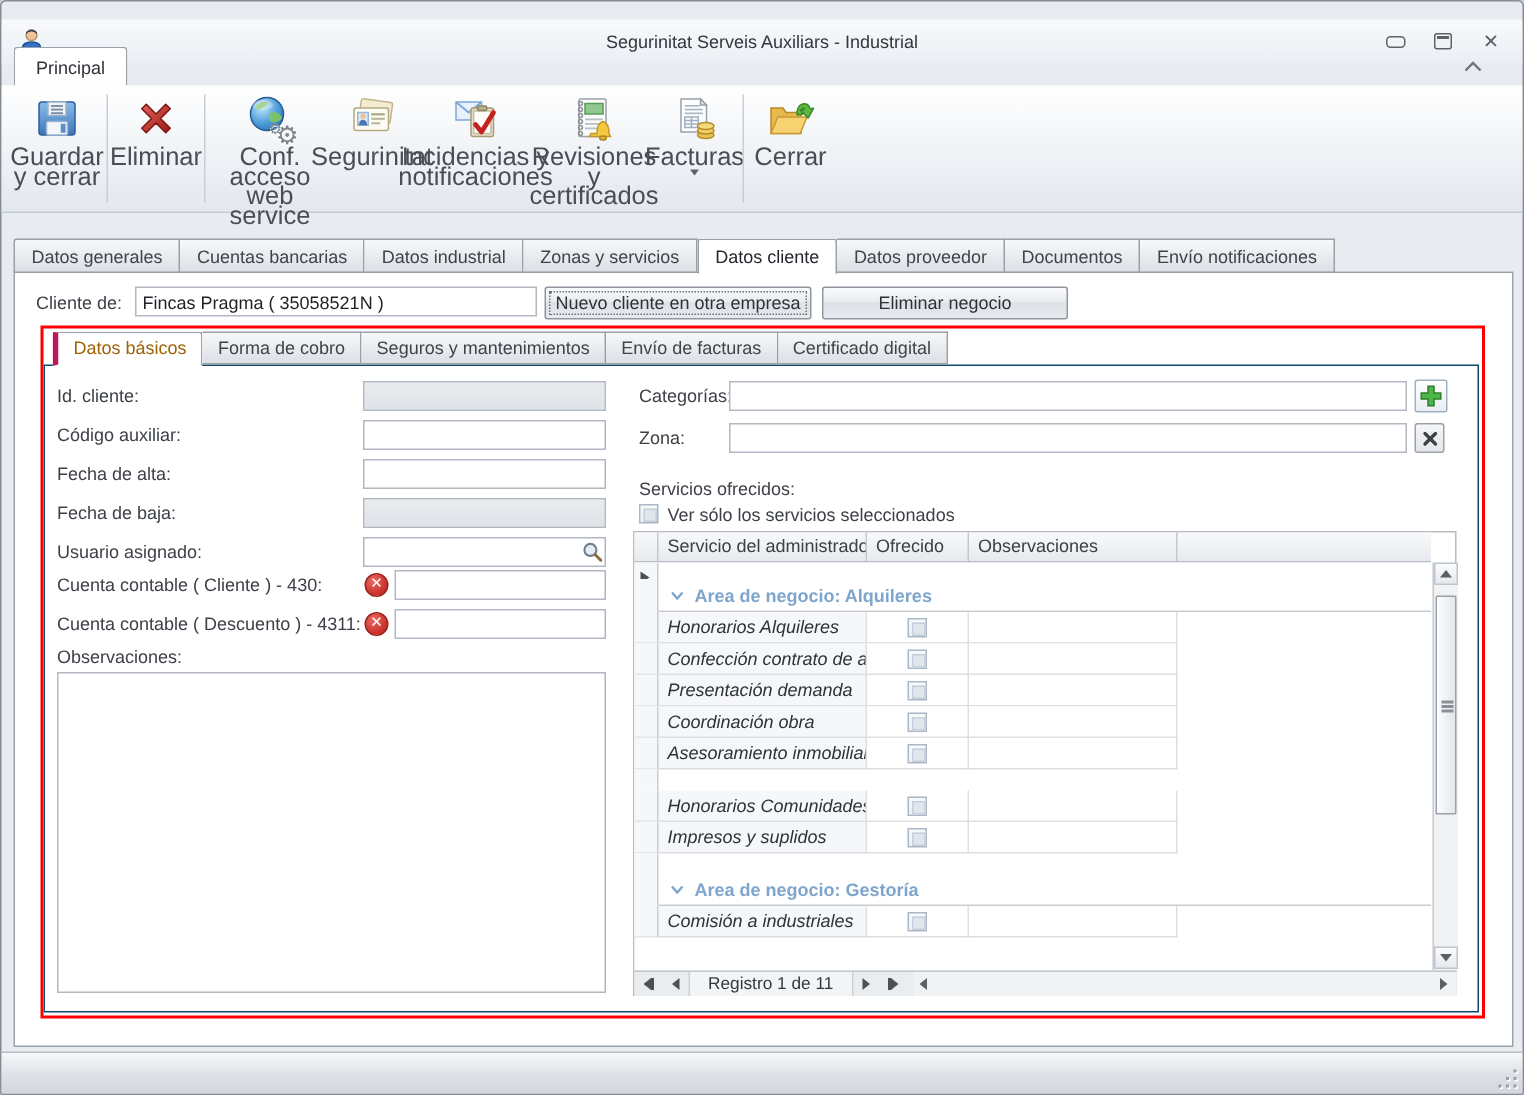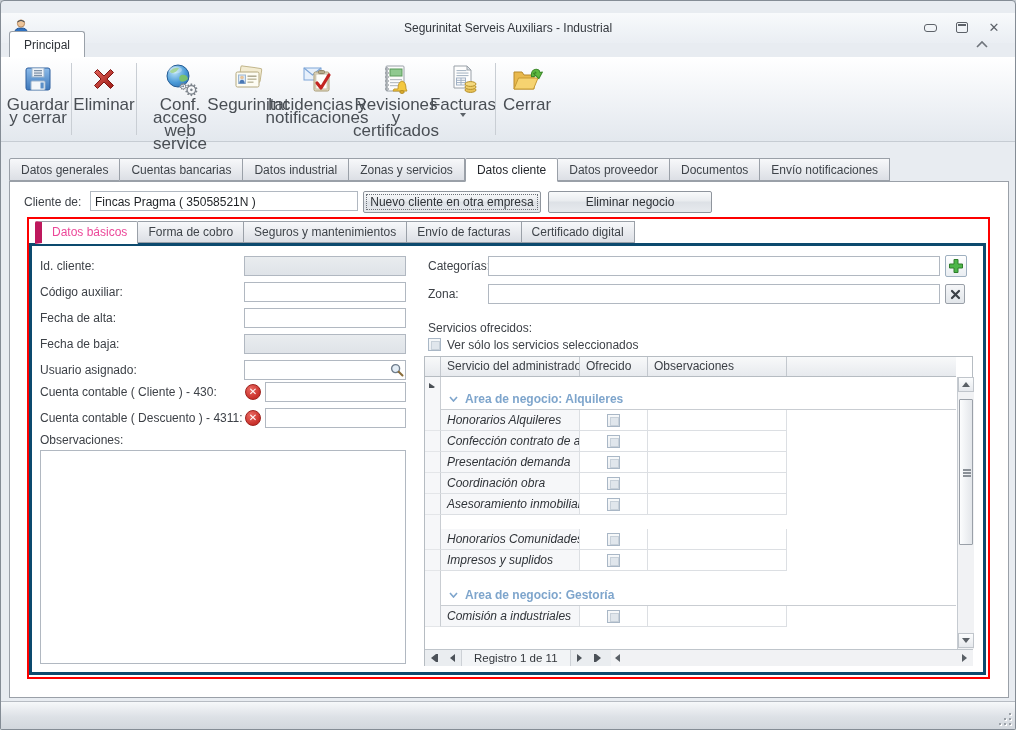--- a/index.html
+++ b/index.html
@@ -26,21 +26,21 @@
   .ribbonbody{ position:absolute; left:0; top:56px; width:100%; height:85px;
     background:linear-gradient(#ffffff,#eef1f5 60%,#e3e8ee); border-bottom:1px solid #c6ccd3; }
   .rb-row{ position:absolute; left:8px; top:3px; display:flex; align-items:stretch; height:78px; }
   .rbtn{ display:flex; flex-direction:column; align-items:center; padding-top:3px; border-radius:3px; cursor:default; }
   .rbtn .ric{ width:32px; height:32px; position:relative; }
   .rbtn .rlb{ margin-top:3px; font-size:17px; line-height:13px; text-align:center; color:#494e54; }
   .rsep{ width:1px; background:#c9ced4; margin:3px 4px; }
   .dd-caret{ width:0; height:0; border-left:3.5px solid transparent; border-right:3.5px solid transparent; border-top:4px solid #5b6168; margin-top:2px; }
   .gear-ov{ position:absolute; color:#7e858d; text-shadow:0 1px 0 #fff; line-height:1; }
   
-  .maintabs{ position:absolute; left:8px; top:157px; display:flex; align-items:flex-start; height:24px; z-index:3; }
+  .maintabs{ position:absolute; left:8px; top:157px; display:flex; align-items:center; height:24px; z-index:3; }
   .mtab{ height:23px; line-height:22px; padding:0 11px; background:linear-gradient(#f7f8fa,#dcdfe5);
     border:1px solid #9aa0a8; border-left:none; color:#3f444a; cursor:default; }
   .mtab:first-child{ border-left:1px solid #9aa0a8; border-radius:2px 0 0 0; }
   .mtab.active{ background:#fff; height:24px; line-height:23px; border-bottom:1px solid #fff; margin-bottom:-1px;
     border-left:1px solid #9aa0a8; color:#24272c; border-radius:2px 2px 0 0; }
   .page{ position:absolute; left:8px; top:180px; width:1000px; height:517px; background:#fff; border:1px solid #9aa0a8; z-index:2; }
   
   .lbl{ position:absolute; color:#3d4147; line-height:20px; white-space:nowrap; }
   .fld{ position:absolute; height:20px; background:#fff; border:1px solid #b1b8c1; line-height:18px; padding:0 4px;
     color:#1e2125; overflow:hidden; white-space:nowrap; }
@@ -48,23 +48,23 @@
   .fld.disabled{ background:linear-gradient(#e9ecef,#dfe3e8); }
   .btn{ position:absolute; height:22px; background:linear-gradient(#f9fafb,#e9ecef 45%,#dde1e6 50%,#e7eaee);
     border:1px solid #8f959d; border-radius:2px; text-align:center; line-height:20px; color:#2e3237; cursor:default; }
   .btn.focused{ outline:1px dotted #6b7077; outline-offset:-4px; }
   
   .redbox{ position:absolute; left:17px; top:35px; width:963px; height:462px; border:2px solid #fd0000; background:#fff; }
   .dtabs{ position:absolute; left:6px; top:1px; display:flex; align-items:flex-end; height:23px; z-index:2; }
   .dtab{ height:22px; line-height:21px; padding:0 10px; background:linear-gradient(#f7f8fa,#dcdfe5);
     border:1px solid #9aa0a8; border-left:none; color:#3f444a; cursor:default; }
   .dtab:first-child{ border-left:1px solid #9aa0a8; }
-  .dtab.active{ background:#fff; height:23px; border-bottom:1px solid #fff; margin-bottom:-1px; border-left:7px solid #be185d;
-    color:#ec4899; border-radius:2px 2px 0 0; }
-  .innerpage{ position:absolute; left:0px; top:24px; width:957px; height:432px; background:#fff; border:3px solid #0c4a6e; }
+  .dtab.active{ background:#fff; height:23px; border-bottom:1px solid #fff; margin-bottom:-1px; border-left:4px solid #be185d;
+    color:#a16207; border-radius:2px 2px 0 0; }
+  .innerpage{ position:absolute; left:0px; top:24px; width:957px; height:432px; background:#fff; border:1px solid #0c4a6e; }
   .err{ position:absolute; width:16px; height:16px; border-radius:50%;
     background:radial-gradient(circle at 35% 30%, #ea6a63, #c9302a 70%); border:1px solid #9e221d;
     color:#fff; font-weight:bold; font-size:10px; line-height:14px; text-align:center; }
   .textarea{ position:absolute; background:#fff; border:1px solid #b1b8c1; }
   .iconbtn{ position:absolute; background:linear-gradient(#ffffff,#e9edf1); border:1px solid #9fb0c0; border-radius:2px;
     display:flex; align-items:center; justify-content:center; cursor:default; }
   .cb{ width:13px; height:13px; border:1px solid #a9b7c6; background:linear-gradient(#f7f9fa,#eceff3); position:relative; }
   .cb::after{ content:""; position:absolute; left:2px; top:2px; width:7px; height:7px; background:#e0e6ec; border:1px solid #c7d0d9; }
   
   .grid{ position:absolute; left:392px; top:110px; width:549px; height:310px; border:1px solid #b6bcc2; background:#fff; }

